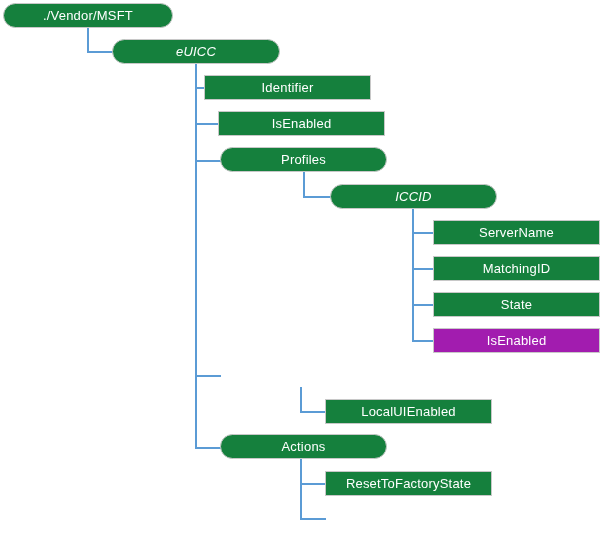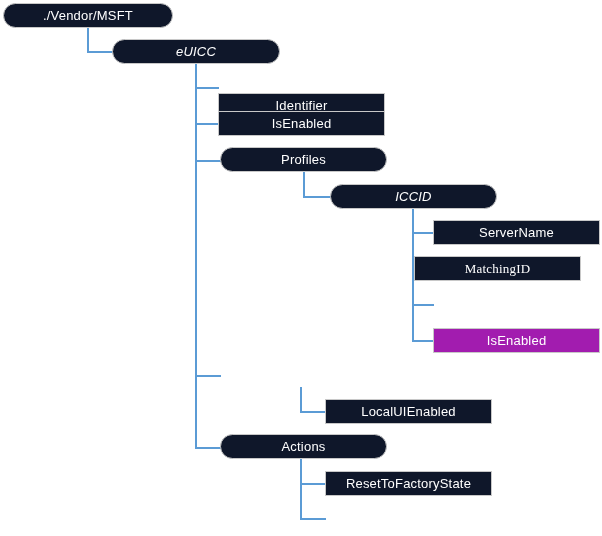--- a/index.html
+++ b/index.html
@@ -27,21 +27,21 @@
     color: #ffffff;
     font-size: 13px;
     letter-spacing: 0.2px;
     text-align: center;
     line-height: 1;
     border: 1px solid #c8c8c8;
     z-index: 3;
     white-space: nowrap;
     user-select: none;
   }
-  .node.green  { background: #0f172a; }
+  .node.green  { background: #15803d; }
   .node.blue   { background: #a21caf; }
   .node.rounded {
     border-radius: 13px;
   }
   .node.square {
     border-radius: 0;
   }
   .node.italic {
     font-style: italic;
   }
@@ -72,23 +72,24 @@
     <div class="conn h" style="left: 412px; top: 268px; width: 22px;"></div>
     <div class="conn h" style="left: 412px; top: 304px; width: 22px;"></div>
     <div class="conn h" style="left: 412px; top: 340px; width: 22px;"></div>
     <div class="conn v" style="left: 300px; top: 387px; height: 25px;"></div>
     <div class="conn h" style="left: 300px; top: 411px; width: 26px;"></div>
     <div class="conn v" style="left: 300px; top: 459px; height: 60px;"></div>
     <div class="conn h" style="left: 300px; top: 483px; width: 26px;"></div>
     <div class="conn h" style="left: 300px; top: 518px; width: 26px;"></div>
     <div class="node green rounded" style="left: 3px; top: 3px; width: 170px; height: 25px;">./Vendor/MSFT</div>
     <div class="node green rounded italic" style="left: 112px; top: 39px; width: 168px; height: 25px;">eUICC</div>
-    <div class="node green square" style="left: 218px; top: 75px; width: 167px; height: 25px; margin-top: 18px;">Identifier</div>
+    <div class="node green square" style="left: 204px; top: 75px; width: 167px; height: 25px;">Identifier</div>
     <div class="node green square" style="left: 218px; top: 111px; width: 167px; height: 25px;">IsEnabled</div>
     <div class="node green rounded" style="left: 220px; top: 147px; width: 167px; height: 25px;">Profiles</div>
     <div class="node green rounded italic" style="left: 330px; top: 184px; width: 167px; height: 25px;">ICCID</div>
     <div class="node green square" style="left: 433px; top: 220px; width: 167px; height: 25px;">ServerName</div>
-    <div class="node green square" style="left: 414px; top: 256px; width: 167px; height: 25px; font-family: Liberation Serif, serif;">MatchingID</div>
+    <div class="node green square" style="left: 433px; top: 256px; width: 167px; height: 25px;">MatchingID</div>
+    <div class="node green square" style="left: 433px; top: 292px; width: 167px; height: 25px;">State</div>
     <div class="node blue square" style="left: 433px; top: 328px; width: 167px; height: 25px;">IsEnabled</div>
     <div class="node green square" style="left: 325px; top: 399px; width: 167px; height: 25px;">LocalUIEnabled</div>
     <div class="node green rounded" style="left: 220px; top: 434px; width: 167px; height: 25px;">Actions</div>
     <div class="node green square" style="left: 325px; top: 471px; width: 167px; height: 25px;">ResetToFactoryState</div>
   </div>
 
 </body></html>

